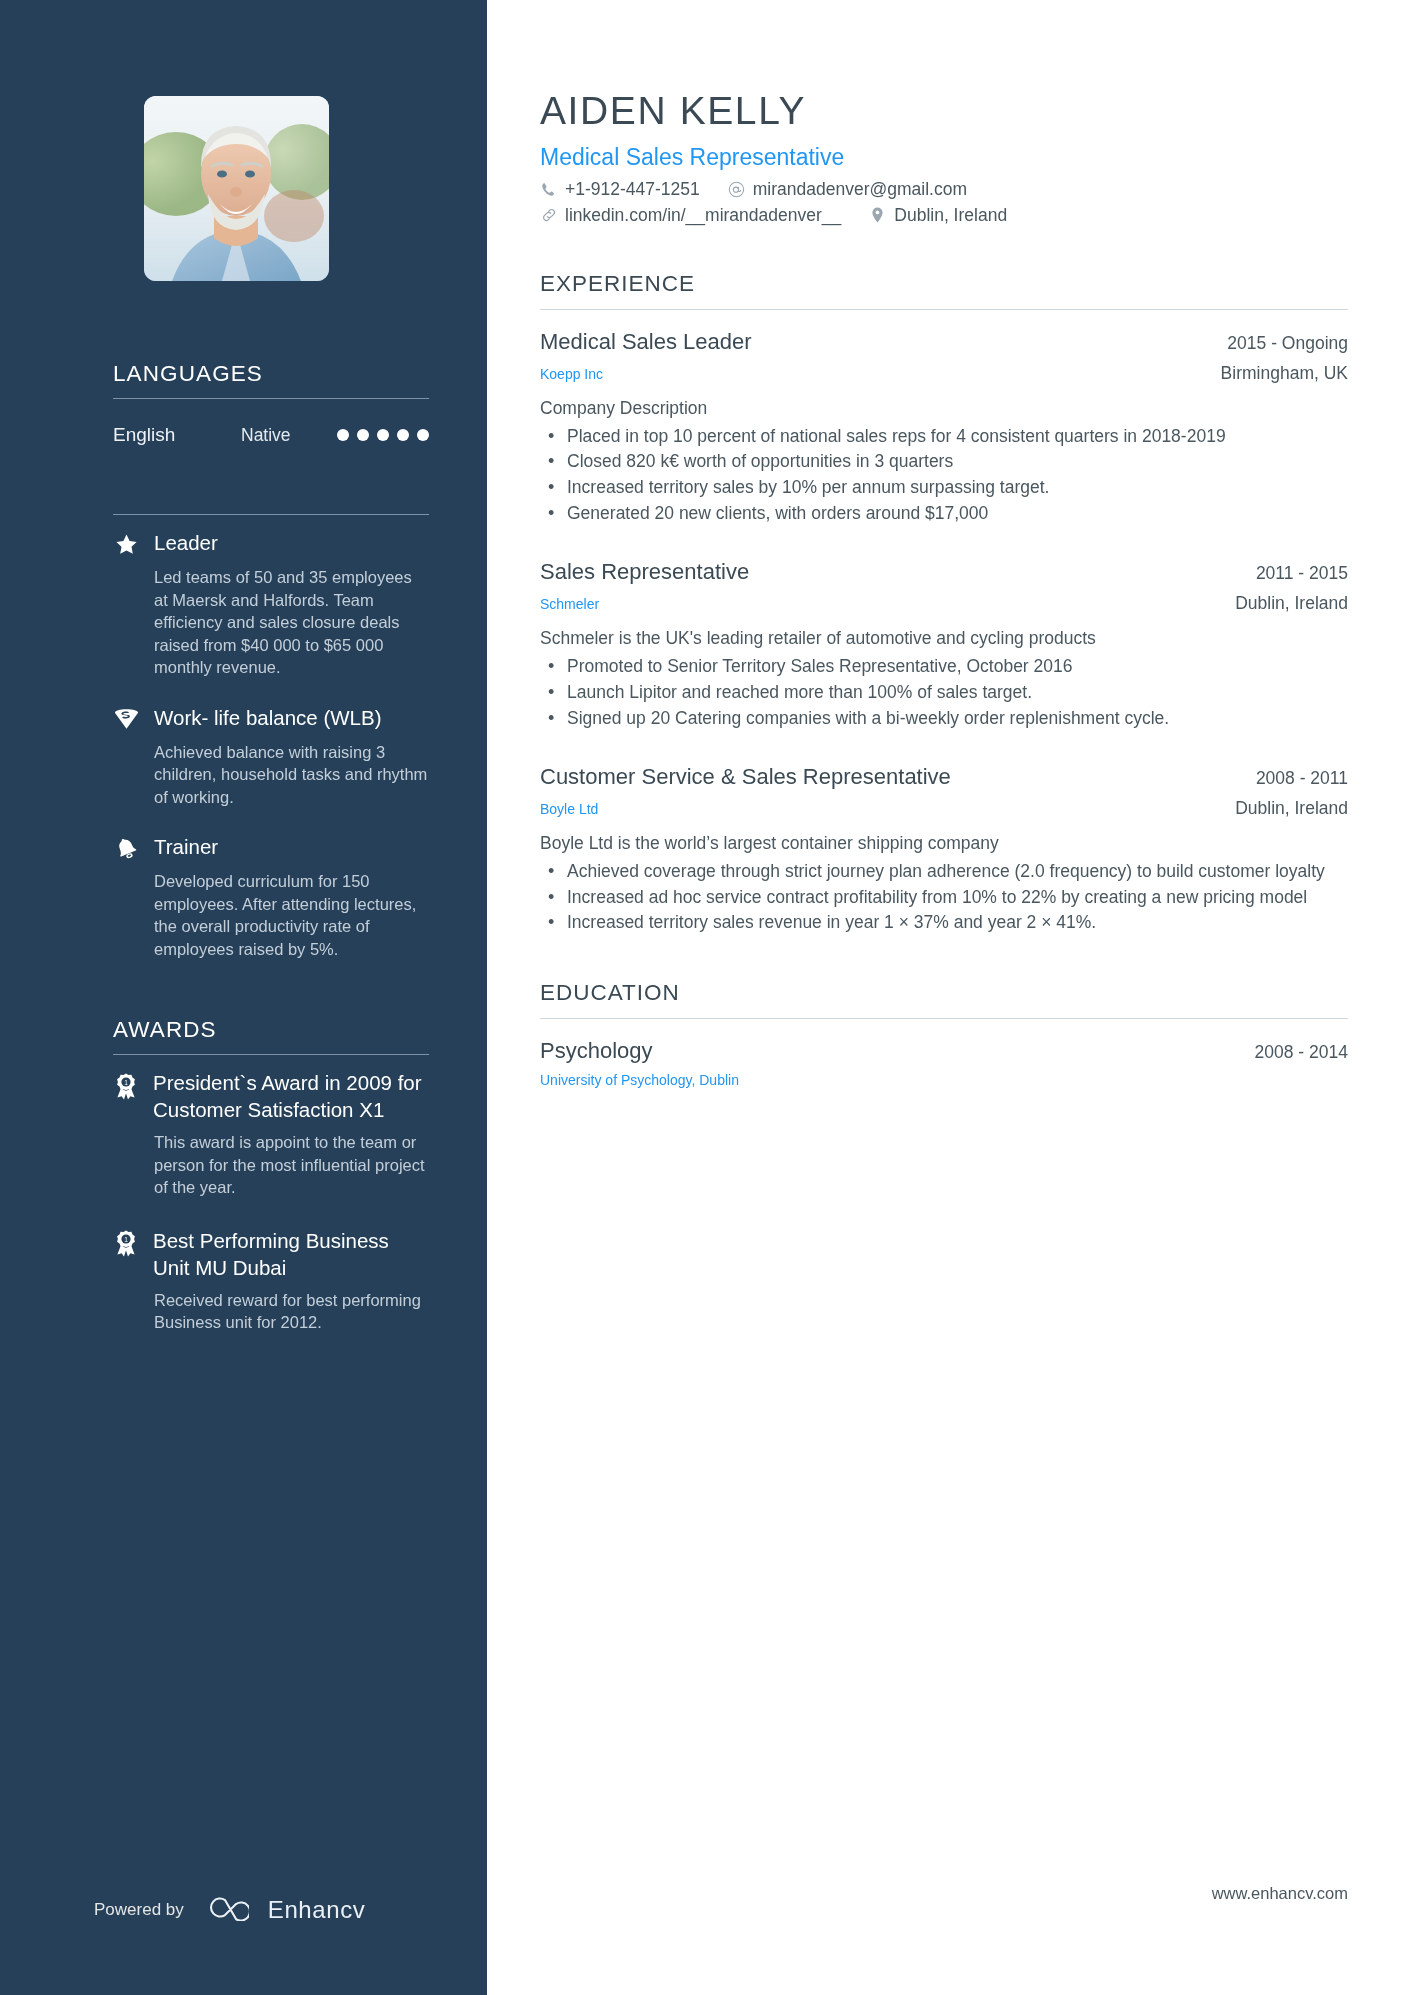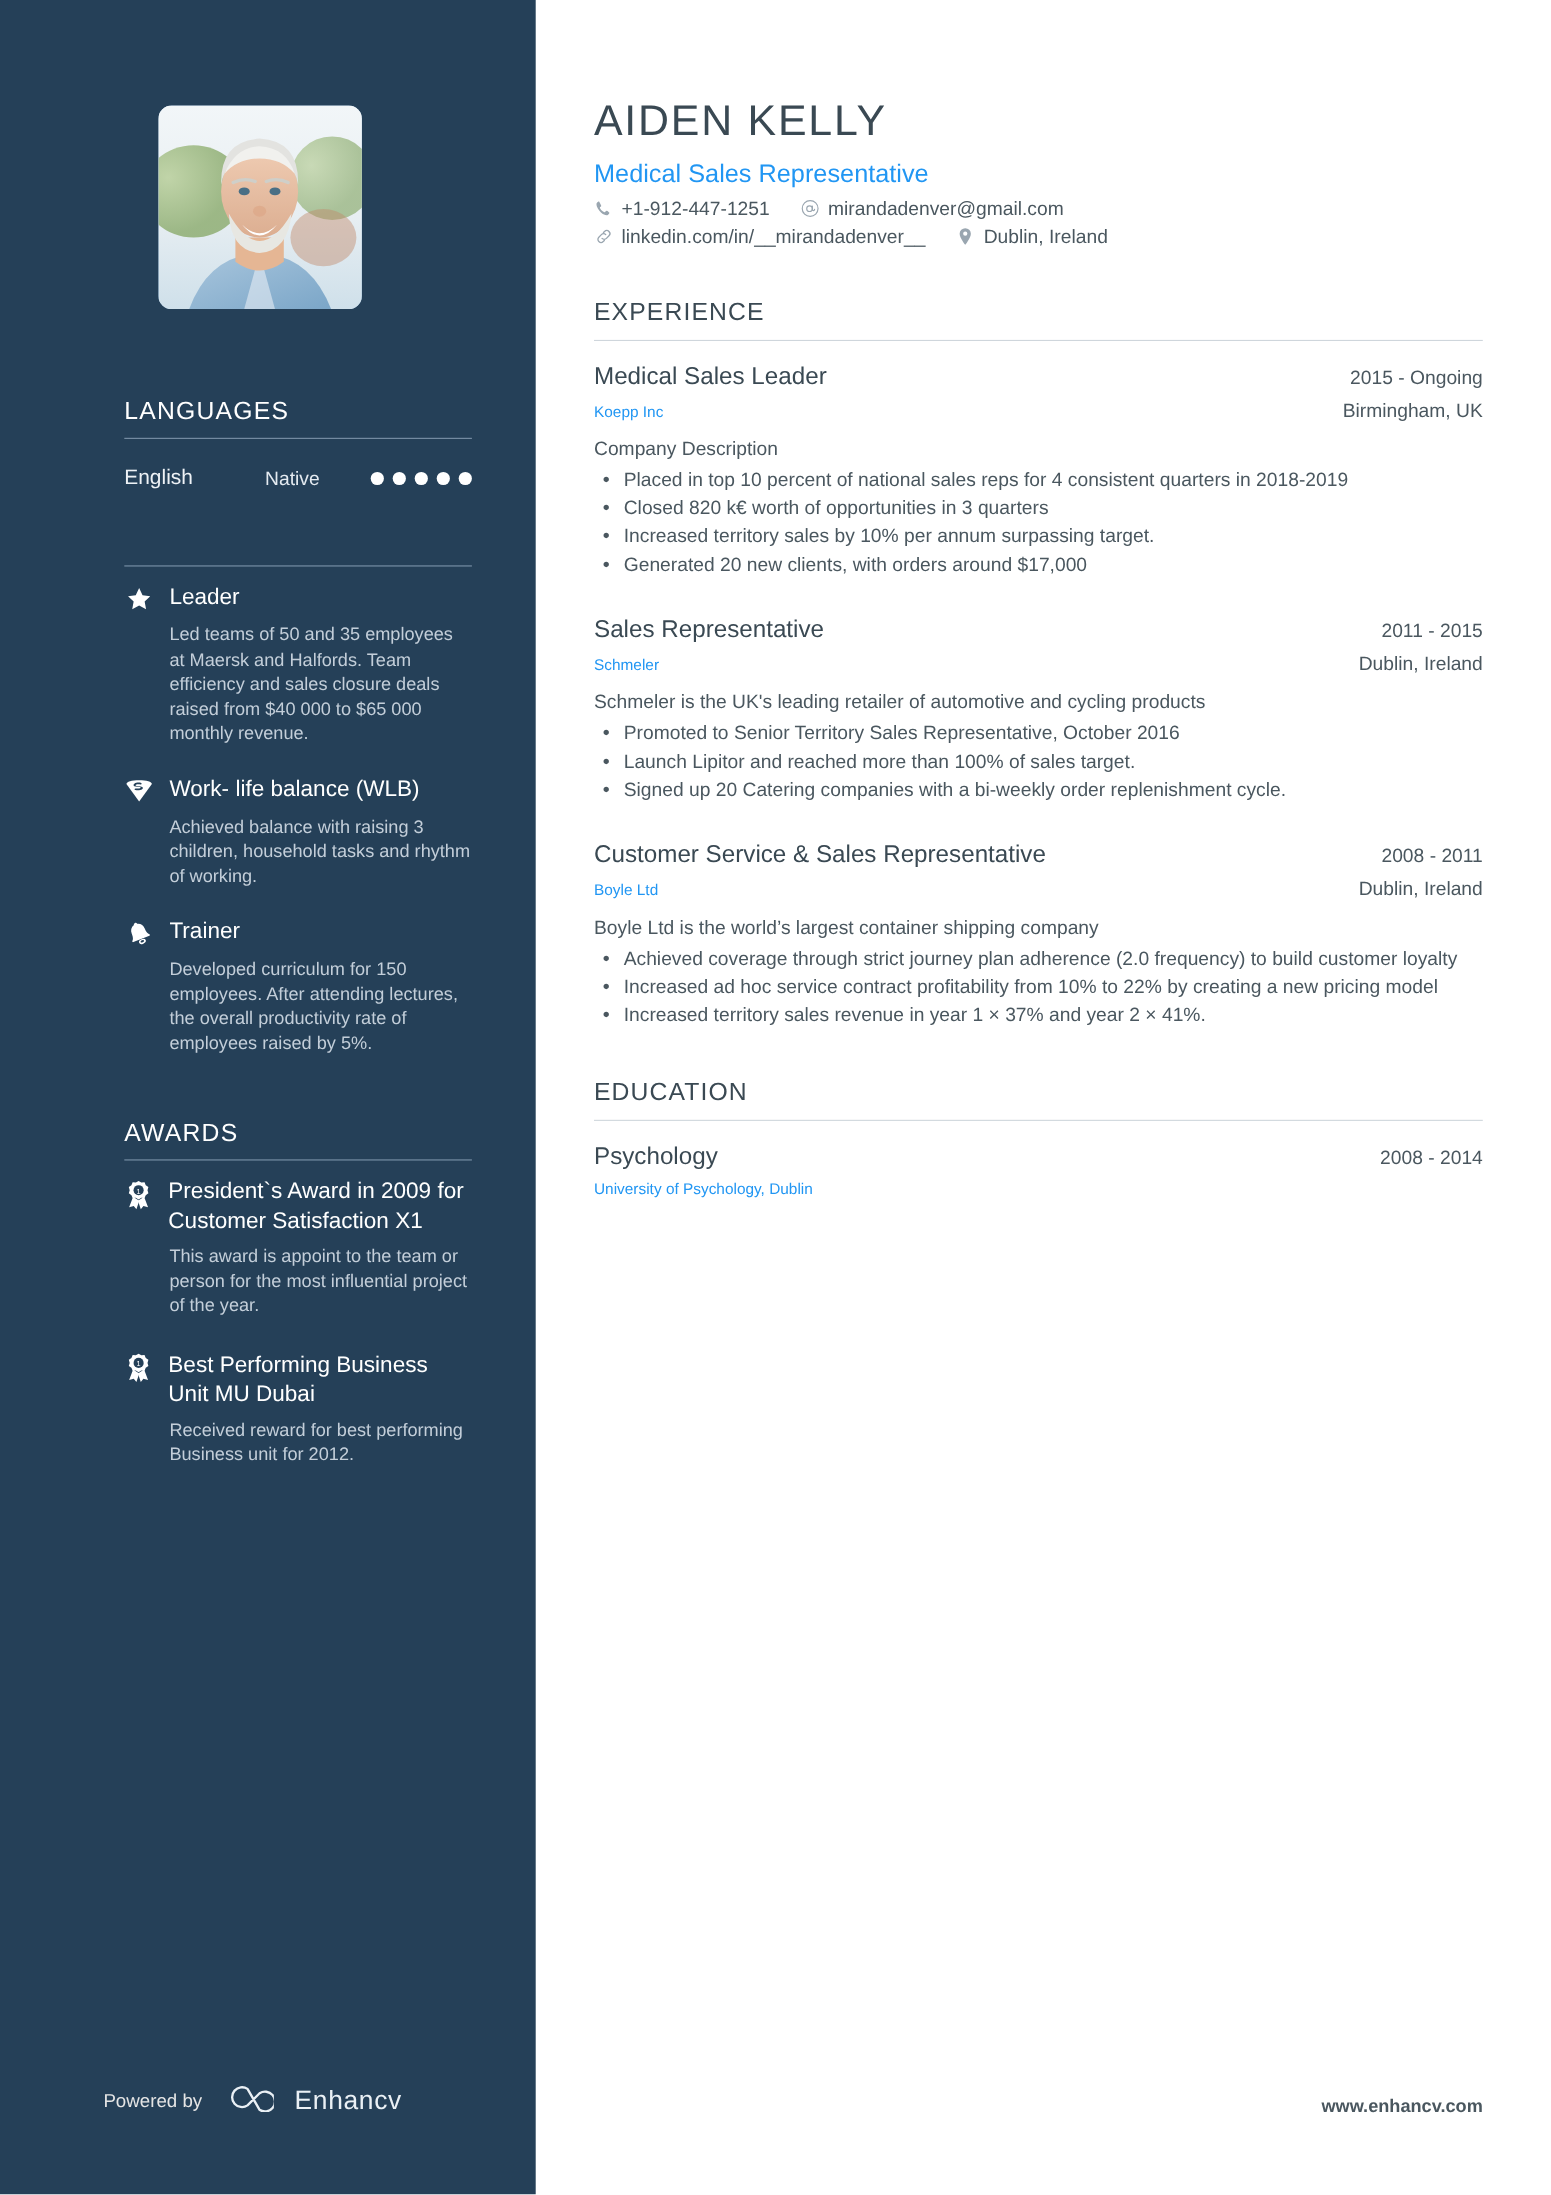--- a/index.html
+++ b/index.html
@@ -103,21 +103,21 @@
   .bullets { list-style: none; margin-top: 4px; }
   .bullets li {
     position: relative; padding-left: 27px;
     font-size: 17.5px; color: #4a575f; line-height: 1.37; margin-bottom: 2px;
   }
   .bullets li:before {
     content: "•"; position: absolute; left: 8px; top: -1px; color: #4a575f; font-size: 18px;
   }
   .entry.gap { margin-top: 33px; }
 
-  .site-url { position: absolute; right: 62px; bottom: 70px; font-size: 16.5px; color: #4a575f; font-weight: bold; }
+  .site-url { position: absolute; right: 62px; bottom: 92px; font-size: 16.5px; color: #4a575f; }
 </style>
 </head>
 <body>
 
 <div class="page">
 
   <aside class="sidebar">
     <div class="sidebar-inner">
 
       <div class="photo-wrap">

